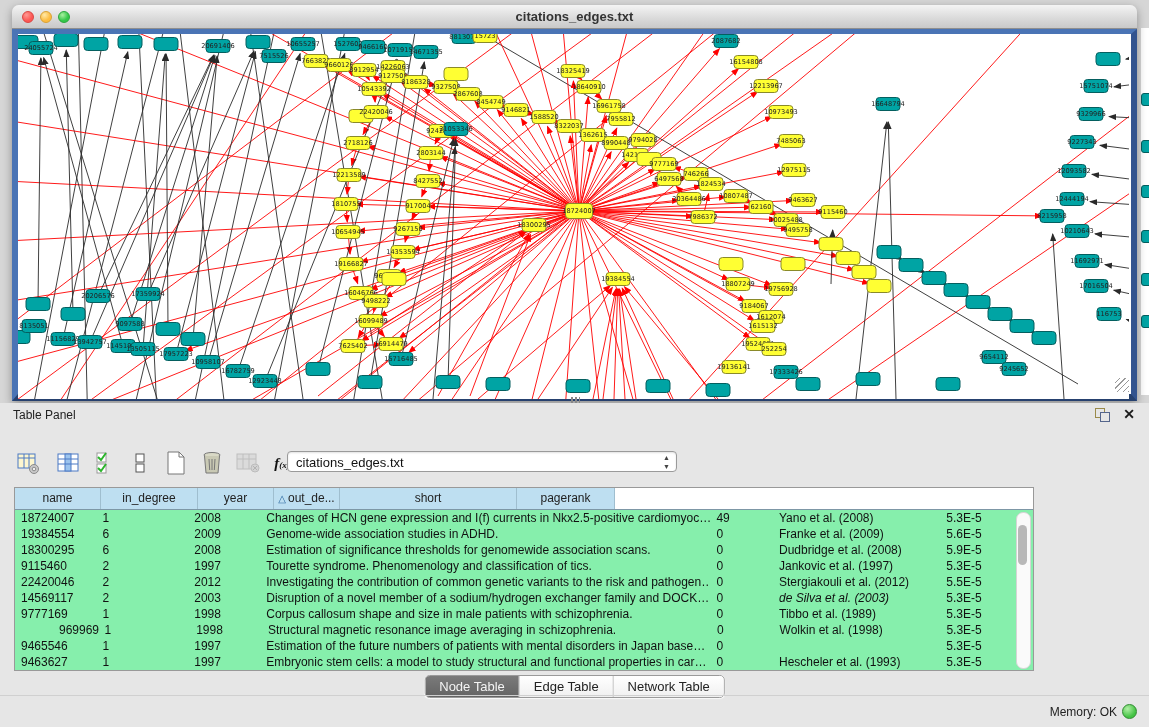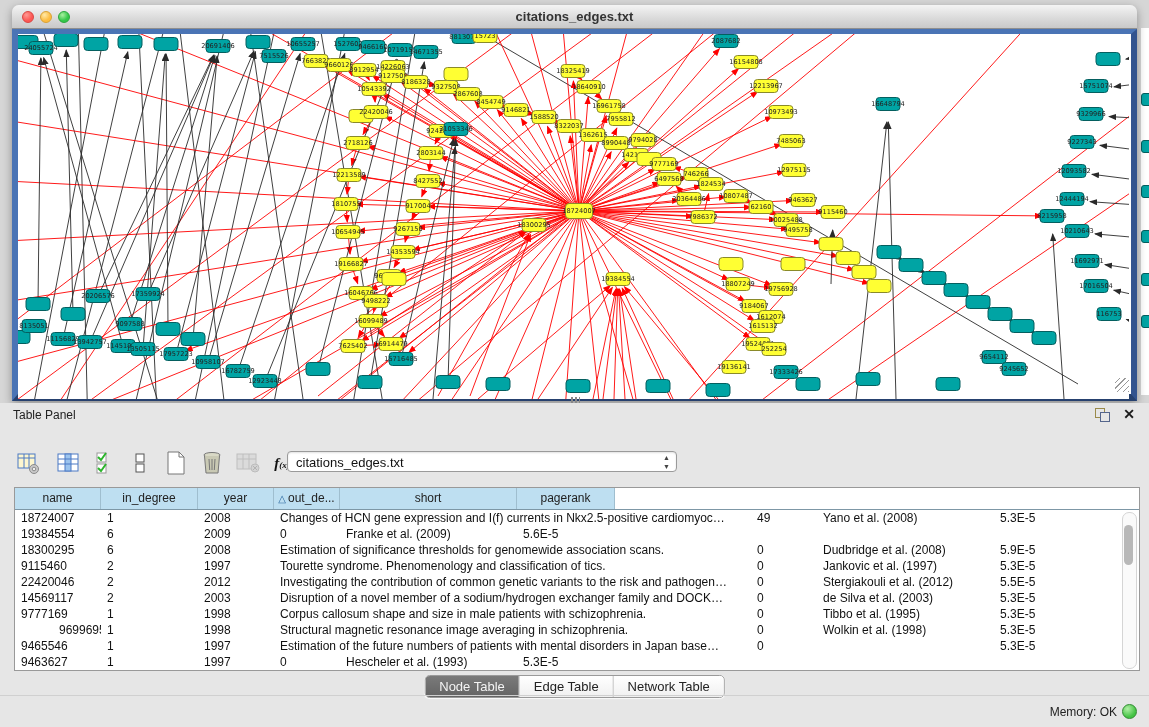--- a/index.html
+++ b/index.html
@@ -38,21 +38,21 @@
   .close-icon{position:absolute;right:14px;top:2px;font-size:14px;font-weight:bold;color:#1a1a1a;line-height:18px;}
   .toolbar{position:absolute;left:0;top:42px;right:0;height:38px;}
   .tb-icon{position:absolute;top:4px;width:28px;height:28px;display:flex;align-items:center;justify-content:center;}
   .fx{font-size:15px;font-style:italic;font-weight:bold;color:#111;font-family:"Liberation Serif",serif;}
   .fx small{font-size:9px;}
   .combo{position:absolute;left:287px;top:6px;width:390px;height:21px;background:#fff;
        border:1px solid #9a9a9a;border-radius:4px;box-shadow:inset 0 1px 2px rgba(0,0,0,.12);
        font-size:13px;color:#111;line-height:21px;padding-left:8px;box-sizing:border-box;}
   .combo .arrows{position:absolute;right:6px;top:1px;font-size:7px;color:#444;line-height:9px;text-align:center;}
   
-  .grid-wrap{position:absolute;left:14px;top:84px;width:1126px;height:184px;background:#ffffff;border:1px solid #999;box-sizing:border-box;}
+  .grid-wrap{position:absolute;left:14px;top:84px;width:1020px;height:184px;background:#86efac;border:1px solid #999;box-sizing:border-box;}
   .grid-header{display:flex;height:21px;background:#bedff1;border-bottom:1px solid #7d97a6;}
   .grid-header .hc{box-sizing:border-box;border-right:1px solid #9fbecf;font-size:12px;color:#222;
        text-align:center;line-height:20px;overflow:hidden;white-space:nowrap;background:#bedff1;}
   .hc .sortg{color:#2d6aa0;font-size:10px;margin-right:2px;}
   .grid-body{position:relative;}
   .grid-row{display:flex;height:16px;font-size:12px;color:#111;}
   .grid-row .c{box-sizing:border-box;padding-left:6px;overflow:hidden;white-space:nowrap;line-height:16px;}
   .vscroll{position:absolute;right:2px;top:24px;width:13px;height:155px;background:#fafafa;
        border:1px solid #d5d5d5;border-radius:7px;}
   .vthumb{position:absolute;left:1px;top:12px;width:9px;height:40px;background:#b8b8b8;border-radius:5px;}
@@ -672,20 +672,21 @@
           <div class="c" style="width: 76px;">2008</div>
           <div class="c" style="width: 477px;">Changes of HCN gene expression and I(f) currents in Nkx2.5-positive cardiomyoc…</div>
           <div class="c" style="width: 66px;">49</div>
           <div class="c" style="width: 177px;">Yano et al. (2008)</div>
           <div class="c" style="width: 98px;">5.3E-5</div>
         </div>
         <div class="grid-row">
           <div class="c" style="width: 86px;">19384554</div>
           <div class="c" style="width: 97px;">6</div>
           <div class="c" style="width: 76px;">2009</div>
+          <div class="c" style="width: 477px;">Genome-wide association studies in ADHD.</div>
           <div class="c" style="width: 66px;">0</div>
           <div class="c" style="width: 177px;">Franke et al. (2009)</div>
           <div class="c" style="width: 98px;">5.6E-5</div>
         </div>
         <div class="grid-row">
           <div class="c" style="width: 86px;">18300295</div>
           <div class="c" style="width: 97px;">6</div>
           <div class="c" style="width: 76px;">2008</div>
           <div class="c" style="width: 477px;">Estimation of significance thresholds for genomewide association scans.</div>
           <div class="c" style="width: 66px;">0</div>
@@ -709,30 +710,30 @@
           <div class="c" style="width: 66px;">0</div>
           <div class="c" style="width: 177px;">Stergiakouli et al. (2012)</div>
           <div class="c" style="width: 98px;">5.5E-5</div>
         </div>
         <div class="grid-row">
           <div class="c" style="width: 86px;">14569117</div>
           <div class="c" style="width: 97px;">2</div>
           <div class="c" style="width: 76px;">2003</div>
           <div class="c" style="width: 477px;">Disruption of a novel member of a sodium/hydrogen exchanger family and DOCK…</div>
           <div class="c" style="width: 66px;">0</div>
-          <div class="c" style="width: 177px;">de Silva et al. (2003)</div>
+          <div class="c" style="width: 177px; font-style: italic;">de Silva et al. (2003)</div>
           <div class="c" style="width: 98px;">5.3E-5</div>
         </div>
         <div class="grid-row">
           <div class="c" style="width: 86px;">9777169</div>
           <div class="c" style="width: 97px;">1</div>
           <div class="c" style="width: 76px;">1998</div>
           <div class="c" style="width: 477px;">Corpus callosum shape and size in male patients with schizophrenia.</div>
           <div class="c" style="width: 66px;">0</div>
-          <div class="c" style="width: 177px;">Tibbo et al. (1995)</div>
+          <div class="c" style="width: 177px;">Tibbo et al. (1989)</div>
           <div class="c" style="width: 98px;">5.3E-5</div>
         </div>
         <div class="grid-row">
           <div class="c" style="width: 86px; padding-left: 44px;">9699695</div>
           <div class="c" style="width: 97px;">1</div>
           <div class="c" style="width: 76px;">1998</div>
           <div class="c" style="width: 477px;">Structural magnetic resonance image averaging in schizophrenia.</div>
           <div class="c" style="width: 66px;">0</div>
           <div class="c" style="width: 177px;">Wolkin et al. (1998)</div>
           <div class="c" style="width: 98px;">5.3E-5</div>
@@ -743,20 +744,21 @@
           <div class="c" style="width: 76px;">1997</div>
           <div class="c" style="width: 477px;">Estimation of the future numbers of patients with mental disorders in Japan base…</div>
           <div class="c" style="width: 66px;">0</div>
           <div class="c" style="width: 177px; margin-top: 40px;">Nakamura et al. (1997)</div>
           <div class="c" style="width: 98px;">5.3E-5</div>
         </div>
         <div class="grid-row">
           <div class="c" style="width: 86px;">9463627</div>
           <div class="c" style="width: 97px;">1</div>
           <div class="c" style="width: 76px;">1997</div>
+          <div class="c" style="width: 477px;">Embryonic stem cells: a model to study structural and functional properties in car…</div>
           <div class="c" style="width: 66px;">0</div>
           <div class="c" style="width: 177px;">Hescheler et al. (1993)</div>
           <div class="c" style="width: 98px;">5.3E-5</div>
         </div>
       </div>
     <div class="vscroll">
         <div class="vthumb"></div>
       </div>
   </div>
 

